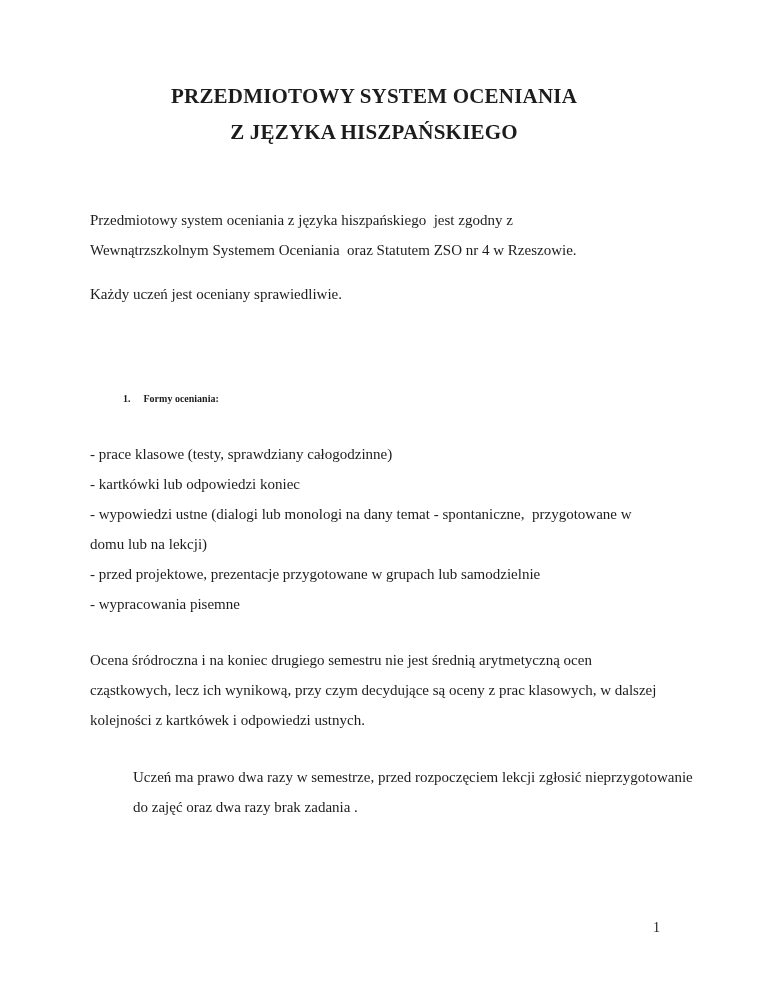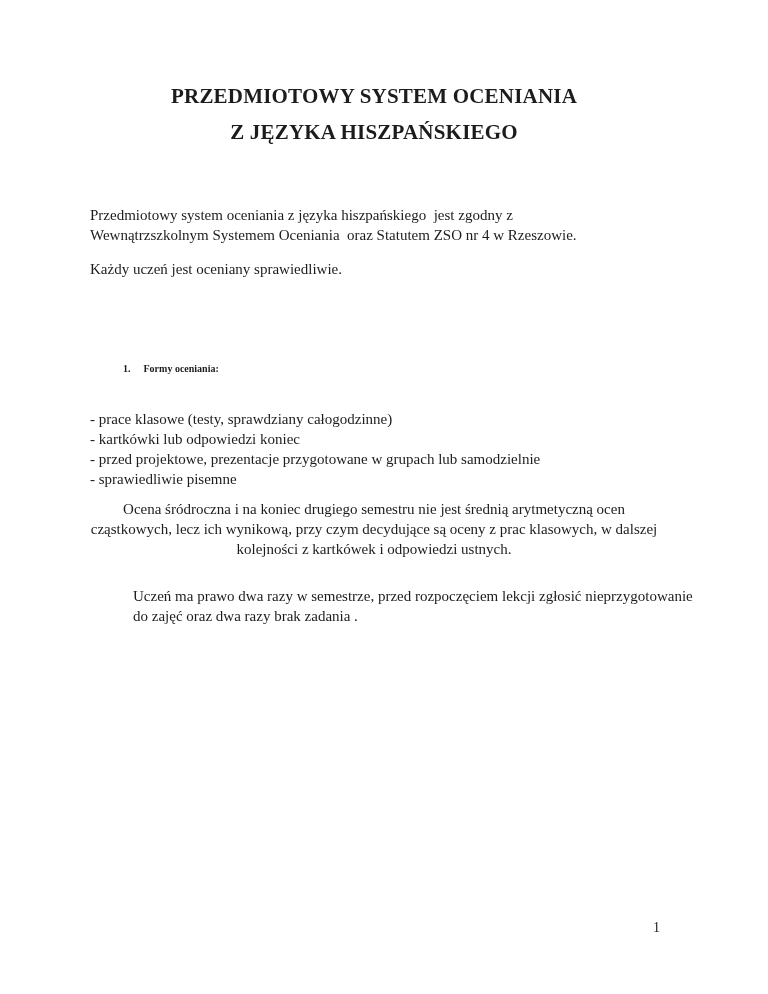--- a/index.html
+++ b/index.html
@@ -24,37 +24,37 @@
     font-size: 21px;
     line-height: 36px;
     font-weight: 700;
     text-align: center;
     white-space: pre-line;
     letter-spacing: 0.2px;
   }
   .body-text {
     margin: 0;
     font-size: 15px;
-    line-height: 20px;
+    line-height: 30px;
     white-space: pre;
   }
   .p1 { margin-top: 55px; }
   .p2 { margin-top: 14px; }
   .section-heading {
     margin: 0;
     margin-top: 50px;
     padding-left: 23px;
     font-size: 10px;
     line-height: 26.6px;
     font-weight: 700;
     white-space: pre;
   }
   .section-number { margin-right: 13px; }
   .forms-list { }
-  .p3 { margin-top: 10px; text-align: center; }
+  .p3 { margin-top: 26px; }
   .p4 { margin-top: 27px; margin-left: 43px; }
   .page-number {
     position: absolute;
     top: 919px;
     right: 88px;
     font-size: 14px;
     line-height: 18px;
   }
 </style>
 </head>
@@ -70,22 +70,24 @@
 
   <p class="body-text p2">Każdy uczeń jest oceniany sprawiedliwie.</p>
 
   <div class="section-heading">
     <span class="section-number">1.</span><span>Formy oceniania:</span>
   </div>
 
   <div class="forms-list">
     <div class="body-text">- prace klasowe (testy, sprawdziany całogodzinne)</div>
     <div class="body-text">- kartkówki lub odpowiedzi koniec</div>
+    <div class="body-text">- wypowiedzi ustne (dialogi lub monologi na dany temat - spontaniczne,  przygotowane w
+domu lub na lekcji)</div>
     <div class="body-text">- przed projektowe, prezentacje przygotowane w grupach lub samodzielnie</div>
-    <div class="body-text">- sprawiedliwie pisemne</div>
+    <div class="body-text">- wypracowania pisemne</div>
   </div>
 
   <p class="body-text p3">Ocena śródroczna i na koniec drugiego semestru nie jest średnią arytmetyczną ocen
 cząstkowych, lecz ich wynikową, przy czym decydujące są oceny z prac klasowych, w dalszej
 kolejności z kartkówek i odpowiedzi ustnych.</p>
 
   <p class="body-text p4">Uczeń ma prawo dwa razy w semestrze, przed rozpoczęciem lekcji zgłosić nieprzygotowanie
 do zajęć oraz dwa razy brak zadania .</p>
 
   <div class="page-number">1</div>

